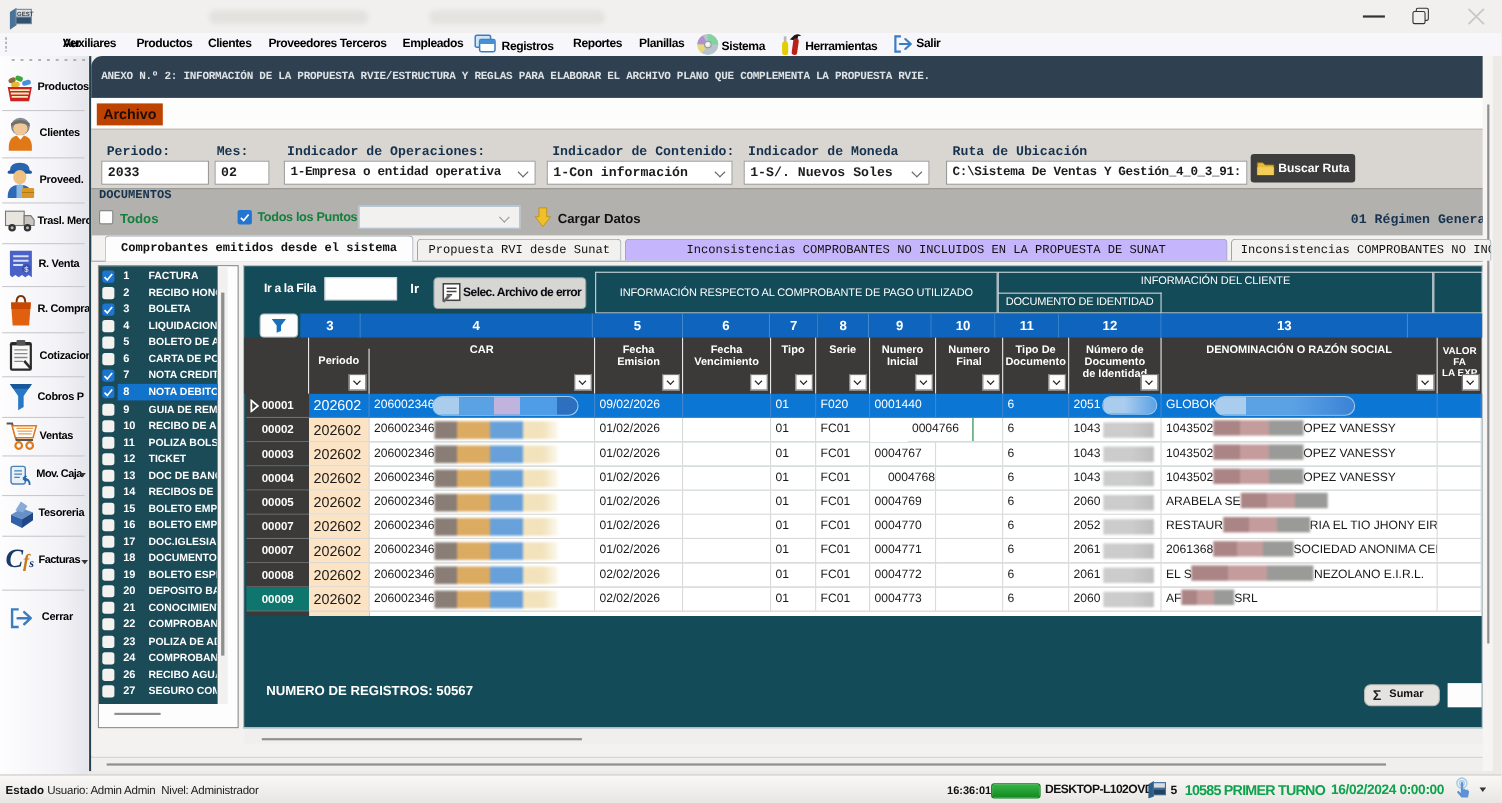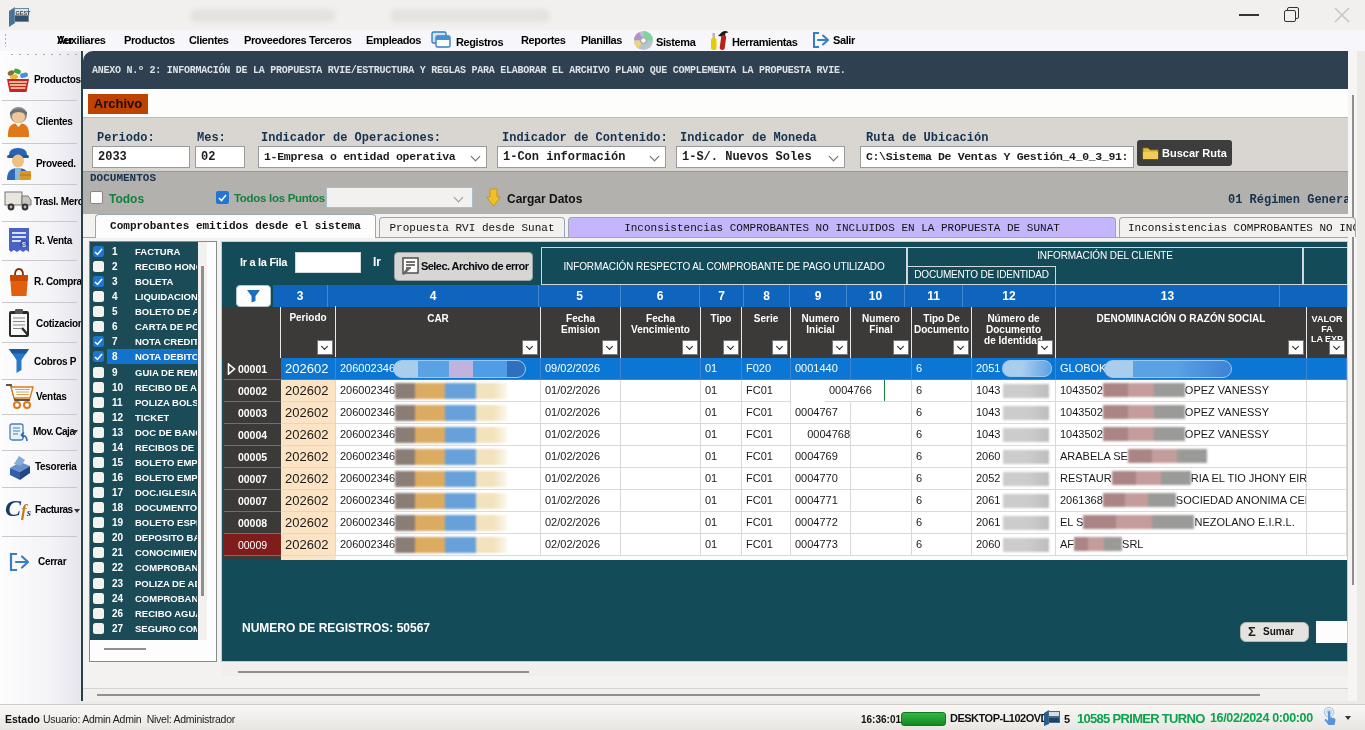--- a/index.html
+++ b/index.html
@@ -364,21 +364,21 @@
 <div class="abs b" style="left:700px;top:285px;width:44px;height:22px;background:#0f65bd;border-right:1px solid #4288cc;color:#fff;font-size:12px;text-align:center;line-height:22px;">7</div>
 <div class="abs b" style="left:744px;top:285px;width:46px;height:22px;background:#0f65bd;border-right:1px solid #4288cc;color:#fff;font-size:12px;text-align:center;line-height:22px;">8</div>
 <div class="abs b" style="left:790px;top:285px;width:57px;height:22px;background:#0f65bd;border-right:1px solid #4288cc;color:#fff;font-size:12px;text-align:center;line-height:22px;">9</div>
 <div class="abs b" style="left:847px;top:285px;width:58px;height:22px;background:#0f65bd;border-right:1px solid #4288cc;color:#fff;font-size:12px;text-align:center;line-height:22px;">10</div>
 <div class="abs b" style="left:905px;top:285px;width:58px;height:22px;background:#0f65bd;border-right:1px solid #4288cc;color:#fff;font-size:12px;text-align:center;line-height:22px;">11</div>
 <div class="abs b" style="left:963px;top:285px;width:93px;height:22px;background:#0f65bd;border-right:1px solid #4288cc;color:#fff;font-size:12px;text-align:center;line-height:22px;">12</div>
 <div class="abs b" style="left:1056px;top:285px;width:224px;height:22px;background:#0f65bd;border-right:1px solid #4288cc;color:#fff;font-size:12px;text-align:center;line-height:22px;">13</div>
 <div class="abs" style="left:1280px;top:285px;width:67px;height:22px;background:#0f65bd;"></div>
 <div class="abs" style="left:222px;top:307px;width:1125px;height:51px;background:#3b3a39;"></div>
 <div class="abs b" style="left:224px;top:307px;width:57px;height:51px;border-right:1px solid #e8e8e8;color:#fff;font-size:10px;text-align:center;padding-top:6px;line-height:11px;"></div>
-<div class="abs b" style="left:281px;top:306px;width:55px;height:51px;border-right:1px solid #e8e8e8;color:#fff;font-size:10px;text-align:center;padding-top:6px;line-height:11px;">Periodo</div>
+<div class="abs b" style="left:281px;top:317px;width:55px;height:51px;border-right:1px solid #e8e8e8;color:#fff;font-size:10px;text-align:center;padding-top:6px;line-height:11px;">Periodo</div>
 <div class="abs" style="left:317px;top:340px;width:16px;height:15px;background:#fdfdfd;border:1px solid #777;"></div>
 <span class="abs" style="left:322px;top:344px;width:5px;height:5px;border-right:1.7px solid #222;border-bottom:1.7px solid #222;transform:rotate(45deg);"></span>
 <div class="abs b" style="left:336px;top:307px;width:205px;height:51px;border-right:1px solid #e8e8e8;color:#fff;font-size:10px;text-align:center;padding-top:6px;line-height:11px;">CAR</div>
 <div class="abs" style="left:522px;top:340px;width:16px;height:15px;background:#fdfdfd;border:1px solid #777;"></div>
 <span class="abs" style="left:527px;top:344px;width:5px;height:5px;border-right:1.7px solid #222;border-bottom:1.7px solid #222;transform:rotate(45deg);"></span>
 <div class="abs b" style="left:541px;top:307px;width:80px;height:51px;border-right:1px solid #e8e8e8;color:#fff;font-size:10px;text-align:center;padding-top:6px;line-height:11px;">Fecha<br>Emision</div>
 <div class="abs" style="left:602px;top:340px;width:16px;height:15px;background:#fdfdfd;border:1px solid #777;"></div>
 <span class="abs" style="left:607px;top:344px;width:5px;height:5px;border-right:1.7px solid #222;border-bottom:1.7px solid #222;transform:rotate(45deg);"></span>
 <div class="abs b" style="left:621px;top:307px;width:80px;height:51px;border-right:1px solid #e8e8e8;color:#fff;font-size:10px;text-align:center;padding-top:6px;line-height:11px;">Fecha<br>Vencimiento</div>
 <div class="abs" style="left:682px;top:340px;width:16px;height:15px;background:#fdfdfd;border:1px solid #777;"></div>
@@ -514,21 +514,21 @@
 <div class="abs nw" style="left:541px;top:512px;width:80px;height:22px;font-size:11px;color:#1a1a1a;line-height:21px;padding-left:4px;border-right:1px solid #d9d9d9;border-bottom:1px solid #d9d9d9;overflow:hidden;">02/02/2026</div>
 <div class="abs nw" style="left:621px;top:512px;width:80px;height:22px;font-size:11px;color:#1a1a1a;line-height:21px;padding-left:4px;border-right:1px solid #d9d9d9;border-bottom:1px solid #d9d9d9;overflow:hidden;"></div>
 <div class="abs nw" style="left:701px;top:512px;width:41px;height:22px;font-size:11px;color:#1a1a1a;line-height:21px;padding-left:4px;border-right:1px solid #d9d9d9;border-bottom:1px solid #d9d9d9;overflow:hidden;">01</div>
 <div class="abs nw" style="left:742px;top:512px;width:49px;height:22px;font-size:11px;color:#1a1a1a;line-height:21px;padding-left:4px;border-right:1px solid #d9d9d9;border-bottom:1px solid #d9d9d9;overflow:hidden;">FC01</div>
 <div class="abs nw" style="left:791px;top:512px;width:60px;height:22px;font-size:11px;color:#1a1a1a;line-height:21px;padding-left:4px;border-right:1px solid #d9d9d9;border-bottom:1px solid #d9d9d9;overflow:hidden;">0004772</div>
 <div class="abs nw" style="left:851px;top:512px;width:61px;height:22px;font-size:11px;color:#1a1a1a;line-height:21px;padding-left:4px;border-right:1px solid #d9d9d9;border-bottom:1px solid #d9d9d9;overflow:hidden;"></div>
 <div class="abs nw" style="left:912px;top:512px;width:60px;height:22px;font-size:11px;color:#1a1a1a;line-height:21px;padding-left:4px;border-right:1px solid #d9d9d9;border-bottom:1px solid #d9d9d9;overflow:hidden;">6</div>
 <div class="abs nw" style="left:972px;top:512px;width:84px;height:22px;font-size:11px;color:#1a1a1a;line-height:21px;padding-left:4px;border-right:1px solid #d9d9d9;border-bottom:1px solid #d9d9d9;overflow:hidden;">2061<span class="abs" style="left:31px;top:4px;width:46px;height:14px;background:linear-gradient(90deg,#cccccc 0 55%,#bdbdbd 100%);filter:blur(1px);"></span></div>
 <div class="abs nw" style="left:1056px;top:512px;width:251px;height:22px;font-size:11px;color:#1a1a1a;line-height:21px;padding-left:4px;border-right:1px solid #d9d9d9;border-bottom:1px solid #d9d9d9;overflow:hidden;">EL S<span style="display:inline-block;vertical-align:middle;margin-top:-2px;width:111px;height:14px;background:linear-gradient(90deg,#ab8585 0 30%,#c49c9c 30% 62%,#9a9a98 62% 100%);filter:blur(1px);"></span>NEZOLANO E.I.R.L.</div>
 <div class="abs nw" style="left:1307px;top:512px;width:40px;height:22px;font-size:11px;color:#1a1a1a;line-height:21px;padding-left:4px;border-right:1px solid #d9d9d9;border-bottom:1px solid #d9d9d9;overflow:hidden;"></div>
-<div class="abs" style="left:224px;top:534px;width:57px;height:22px;background:#7f1d1d;border-bottom:1px solid #707070;color:#fff;font-weight:normal;font-size:10.5px;text-align:center;line-height:22px;">00009</div>
+<div class="abs" style="left:224px;top:534px;width:57px;height:22px;background:#0f766e;border-bottom:1px solid #707070;color:#fff;font-weight:bold;font-size:10.5px;text-align:center;line-height:22px;">00009</div>
 <div class="abs" style="left:281px;top:534px;width:1066px;height:22px;background:#fff;"></div>
 <div class="abs nw" style="left:281px;top:534px;width:55px;height:22px;background:#fbe3c3;font-size:13px;color:#1a1a1a;line-height:21px;padding-left:4px;border-right:1px solid #d9d9d9;border-bottom:1px solid #d9d9d9;overflow:hidden;">202602</div>
 <div class="abs nw" style="left:336px;top:534px;width:205px;height:22px;font-size:11px;color:#1a1a1a;line-height:21px;padding-left:4px;border-right:1px solid #d9d9d9;border-bottom:1px solid #d9d9d9;overflow:hidden;">206002346<span class="abs" style="left:59px;top:3px;width:112px;height:16px;background:linear-gradient(90deg,#8a7d76 0 18%,#dcab62 18% 45%,#68a1da 45% 72%,#f2e3bd 72% 88%,rgba(242,227,189,0.25) 100%);filter:blur(1px);"></span></div>
 <div class="abs nw" style="left:541px;top:534px;width:80px;height:22px;font-size:11px;color:#1a1a1a;line-height:21px;padding-left:4px;border-right:1px solid #d9d9d9;border-bottom:1px solid #d9d9d9;overflow:hidden;">02/02/2026</div>
 <div class="abs nw" style="left:621px;top:534px;width:80px;height:22px;font-size:11px;color:#1a1a1a;line-height:21px;padding-left:4px;border-right:1px solid #d9d9d9;border-bottom:1px solid #d9d9d9;overflow:hidden;"></div>
 <div class="abs nw" style="left:701px;top:534px;width:41px;height:22px;font-size:11px;color:#1a1a1a;line-height:21px;padding-left:4px;border-right:1px solid #d9d9d9;border-bottom:1px solid #d9d9d9;overflow:hidden;">01</div>
 <div class="abs nw" style="left:742px;top:534px;width:49px;height:22px;font-size:11px;color:#1a1a1a;line-height:21px;padding-left:4px;border-right:1px solid #d9d9d9;border-bottom:1px solid #d9d9d9;overflow:hidden;">FC01</div>
 <div class="abs nw" style="left:791px;top:534px;width:60px;height:22px;font-size:11px;color:#1a1a1a;line-height:21px;padding-left:4px;border-right:1px solid #d9d9d9;border-bottom:1px solid #d9d9d9;overflow:hidden;">0004773</div>
 <div class="abs nw" style="left:851px;top:534px;width:61px;height:22px;font-size:11px;color:#1a1a1a;line-height:21px;padding-left:4px;border-right:1px solid #d9d9d9;border-bottom:1px solid #d9d9d9;overflow:hidden;"></div>
 <div class="abs nw" style="left:912px;top:534px;width:60px;height:22px;font-size:11px;color:#1a1a1a;line-height:21px;padding-left:4px;border-right:1px solid #d9d9d9;border-bottom:1px solid #d9d9d9;overflow:hidden;">6</div>

